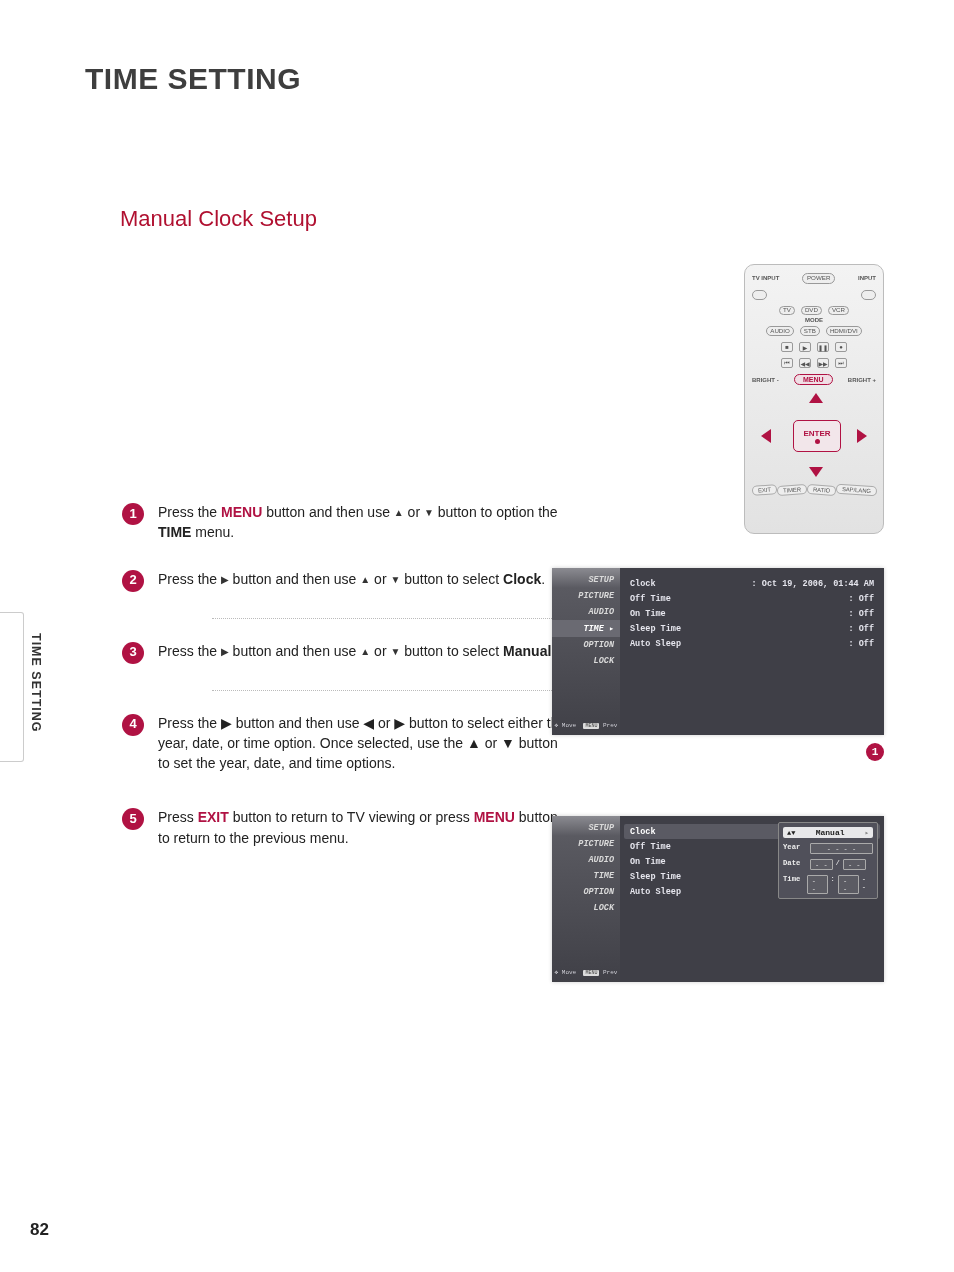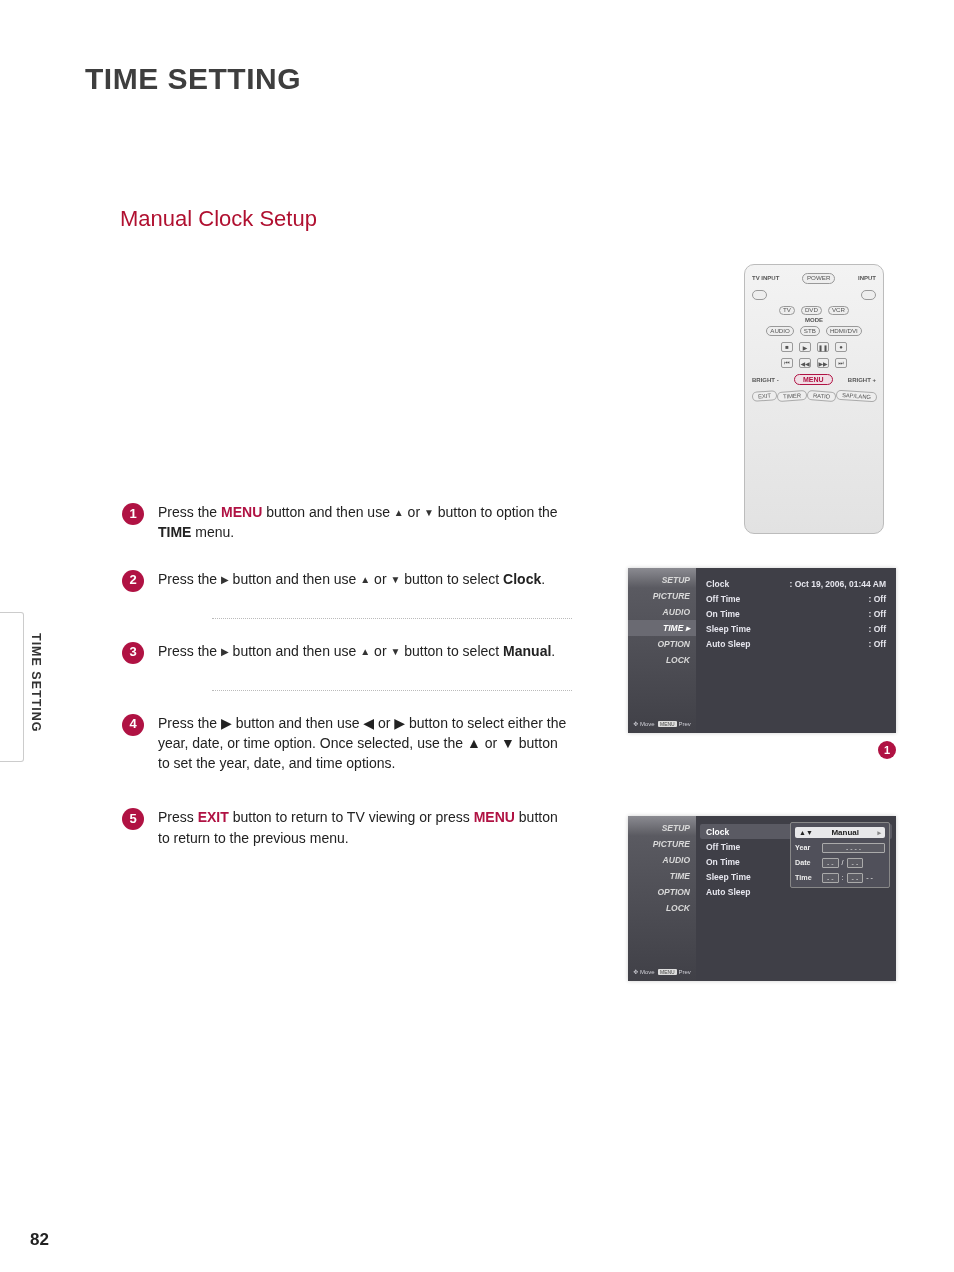--- a/index.html
+++ b/index.html
@@ -12,21 +12,21 @@
   .side-pink { position:absolute; left:0; top:612px; width:10px; height:30px; background:#b01243; }
   .side-text { position:absolute; left:29px; top:633px; font-size:12.5px; font-weight:600; letter-spacing:1px; writing-mode:vertical-rl; text-orientation:mixed; color:#333; }
   .steps { margin-top:270px; margin-left:52px; width:450px;}
   .step { display:flex; gap:14px; margin-bottom:26px; font-size:14px; line-height:1.45; }
   .bullet { width:22px; height:22px; border-radius:50%; background:#b01243; color:#fff; font-weight:700; font-size:13px; display:flex; align-items:center; justify-content:center; flex-shrink:0; margin-top:1px;}
   .step p { flex:1;}
   .dotrule { border:none; border-top:1.2px dotted #bbb; margin:4px 0 22px 90px; width:360px; }
   .red { color:#b01243; font-weight:700;}
   .b { font-weight:700;}
   .tri { font-size:10px; vertical-align:1px; color:#333; }
-  .pagenum { position:absolute; left:30px; bottom:22px; font-size:17px; font-weight:700;}
+  .pagenum { position:absolute; left:30px; bottom:32px; font-size:17px; font-weight:700;}
   
   .remote { position:absolute; right:70px; top:264px; width:140px; height:270px; background:linear-gradient(#f3f3f3,#e2e2e2); border:1px solid #bcbcbc; border-radius:10px; padding:8px 7px; font-size:7px; color:#555; }
   .remote .row { display:flex; justify-content:space-between; align-items:center; margin-bottom:6px;}
   .pill { border:1px solid #999; border-radius:7px; padding:1px 4px; font-size:6.2px; background:#eee; text-align:center; line-height:1.1;}
   .pill.sm { padding:0.5px 3px;}
   .lbl { font-size:6px; font-weight:600; color:#555;}
   .remote .sec { display:flex; justify-content:center; gap:6px; margin-bottom:6px;}
   .sq { width:12px; height:10px; border:1px solid #999; border-radius:2px; background:#eee; display:flex; align-items:center; justify-content:center; font-size:6px;}
   .dpad { position:relative; width:118px; height:88px; margin:4px auto 6px; }
   .dpad .arrow { position:absolute; width:0; height:0; }
@@ -34,21 +34,21 @@
   .dpad .down { left:54px; bottom:2px; border-left:7px solid transparent; border-right:7px solid transparent; border-top:10px solid #b01243;}
   .dpad .left { left:6px; top:38px; border-top:7px solid transparent; border-bottom:7px solid transparent; border-right:10px solid #b01243;}
   .dpad .right { right:6px; top:38px; border-top:7px solid transparent; border-bottom:7px solid transparent; border-left:10px solid #b01243;}
   .enter { position:absolute; left:38px; top:29px; width:48px; height:32px; border:1.5px solid #b01243; border-radius:5px; background:#f2e6ea; display:flex; flex-direction:column; align-items:center; justify-content:center; font-size:8px; font-weight:700; color:#b01243;}
   .dot { width:5px; height:5px; border-radius:50%; background:#b01243; margin-top:1px;}
   .bottomrow { display:flex; justify-content:space-between; align-items:center; font-size:6px; margin-top:2px;}
   .oval { border:1px solid #aaa; border-radius:8px; padding:1px 5px; background:#eee; font-size:5.8px; transform:rotate(-4deg);}
   .oval.r { transform:rotate(4deg);}
   .menu-pill { border:1px solid #b01243; border-radius:8px; padding:1px 8px; background:#f0dfe5; font-size:7px; color:#b01243; font-weight:700; align-self:center;}
   
-  .osd { position:absolute; right:58px; width:268px; font-size:10px; color:#ddd; }
+  .osd { position:absolute; right:70px; width:332px; font-size:10px; color:#ddd;font-family:Liberation Mono, monospace; }
   .osd1 { top:568px; }
   .osd2 { top:816px; }
   .osd-inner { display:flex; box-shadow: 0 0 4px rgba(0,0,0,0.2);}
   .menu-col { width:68px; background:linear-gradient(180deg,#8b8b91,#5a5a61 12%,#404047); padding:4px 0; }
   .menu-col .mi { text-align:right; padding:3px 6px; font-size:8.5px; font-style:italic; font-weight:700; color:#d9d9d9;}
   .menu-col .mi.sel { background:#6a6a72; color:#fff;}
   .menu-col .hint { font-size:6px; text-align:center; color:#cfcfd6; padding:4px 0 2px;}
   .content-col { flex:1; background:#3f3f47; padding:8px 10px; position:relative;}
   .kv { display:flex; justify-content:space-between; font-size:8.5px; padding:2.5px 0; font-weight:600; color:#e8e8ee;}
   .kv .k { color:#e6e6ee;}
@@ -109,20 +109,30 @@
       <span class="sq">⏮</span>
       <span class="sq">◀◀</span>
       <span class="sq">▶▶</span>
       <span class="sq">⏭</span>
     </div>
     <div class="row" style="margin-top:4px">
       <span class="lbl">BRIGHT -</span>
       <span class="menu-pill">MENU</span>
       <span class="lbl">BRIGHT +</span>
     </div>
+    <div class="dpad">
+      <div class="arrow up"></div>
+      <div class="arrow down"></div>
+      <div class="arrow left"></div>
+      <div class="arrow right"></div>
+      <div class="enter">
+          <span>ENTER</span>
+          <span class="dot"></span>
+        </div>
+    </div>
     <div class="bottomrow">
       <span class="oval">EXIT</span>
       <span class="oval">TIMER</span>
       <span class="oval r">RATIO</span>
       <span class="oval r">SAP/LANG</span>
     </div>
   </div>
 
   <div class="steps">
     <div class="step">

